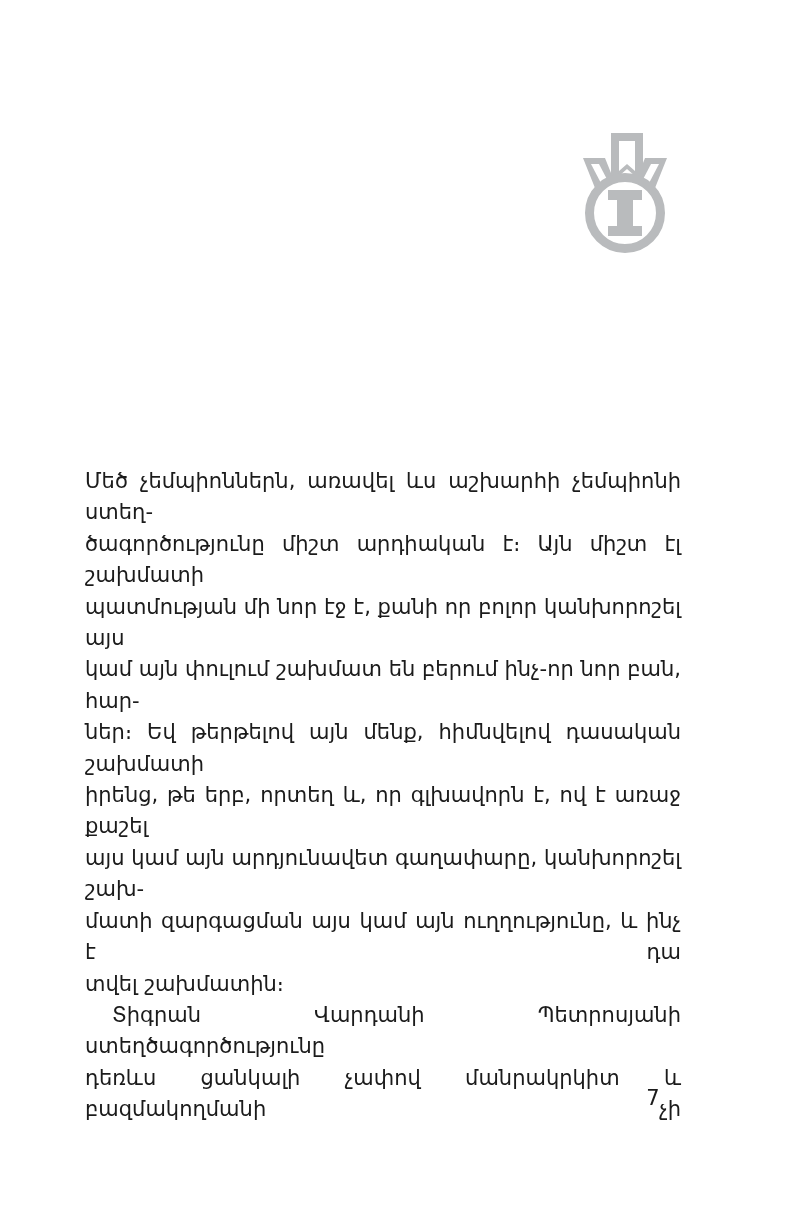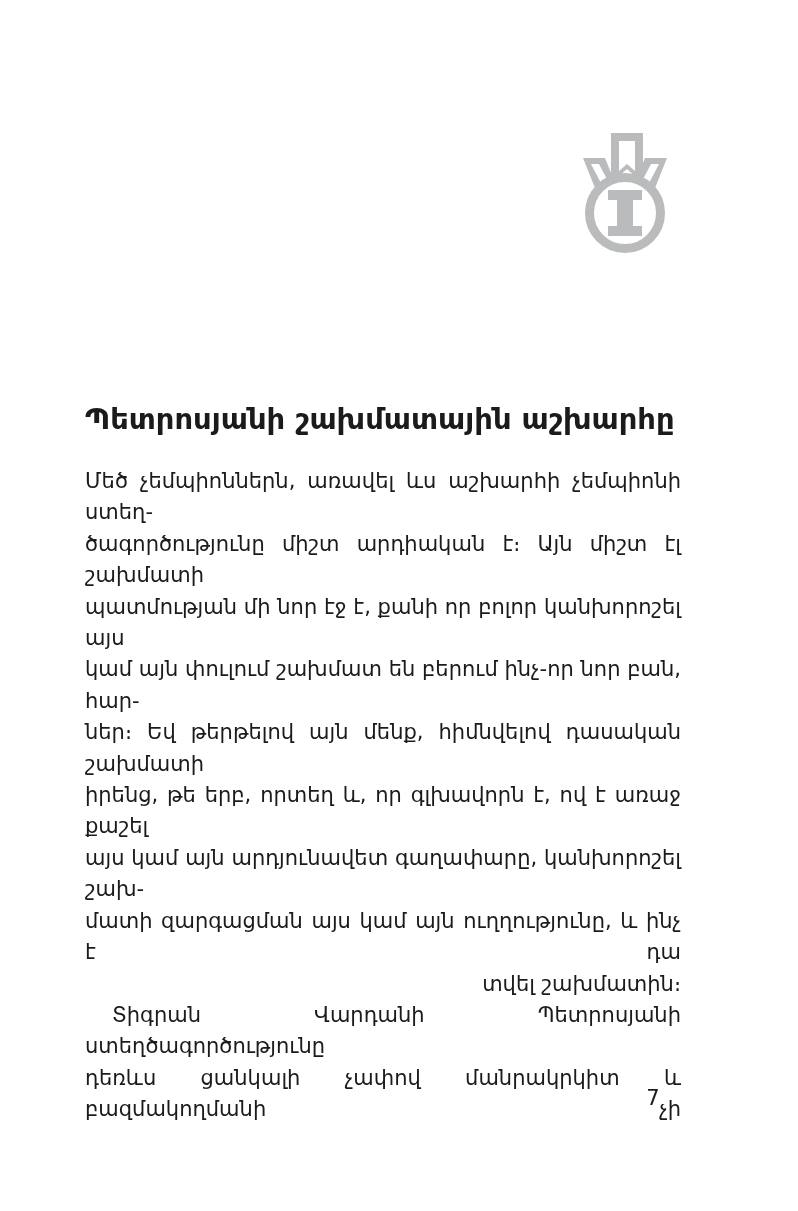--- a/index.html
+++ b/index.html
@@ -28,21 +28,21 @@
     font-family:"DejaVu Sans", sans-serif;
   }
   .text-block{
     position:absolute;
     left:85px;top:466px;
     width:596px;
     color:#1b1b1b;
     font-size:21px;
     line-height:31.4px;
   }
-  .line{text-align:right;white-space:normal;}
+  .line{text-align:left;white-space:normal;}
   .line.just{text-align:justify;text-align-last:justify;}
   .line.indent{text-indent:27px;}
   .page-number{
     position:absolute;
     left:638px;top:1086px;
     width:30px;
     text-align:center;
     font-size:21px;
     color:#1b1b1b;
   }
@@ -65,21 +65,20 @@
 
     <circle cx="42" cy="80" r="35.5" fill="#ffffff" stroke="var(--icon-color,#b9bbbd)" stroke-width="9"></circle>
 
     <g fill="var(--icon-color,#b9bbbd)">
       <rect x="25" y="57" width="34" height="10"></rect>
       <rect x="34" y="57" width="16" height="46"></rect>
       <rect x="25" y="93" width="34" height="10"></rect>
     </g>
   </svg>
 
-  <h1 class="heading" style="color: rgb(27, 27, 27);">Պետրոսյանի շախմատային աշխարհը</h1>
 
   <div class="text-block" style="color: rgb(27, 27, 27);">
       <div class="line just">Մեծ չեմպիոններն, առավել ևս աշխարհի չեմպիոնի ստեղ-</div>
       <div class="line just">ծագործությունը միշտ արդիական է։ Այն միշտ էլ շախմատի</div>
       <div class="line just">պատմության մի նոր էջ է, քանի որ բոլոր կանխորոշել այս</div>
       <div class="line just">կամ այն փուլում շախմատ են բերում ինչ-որ նոր բան, հար-</div>
       <div class="line just">ներ։ Եվ թերթելով այն մենք, հիմնվելով դասական շախմատի</div>
       <div class="line just">իրենց, թե երբ, որտեղ և, որ գլխավորն է, ով է առաջ քաշել</div>
       <div class="line just">այս կամ այն արդյունավետ գաղափարը, կանխորոշել շախ-</div>
       <div class="line just">մատի զարգացման այս կամ այն ուղղությունը, և ինչ է դա</div>

